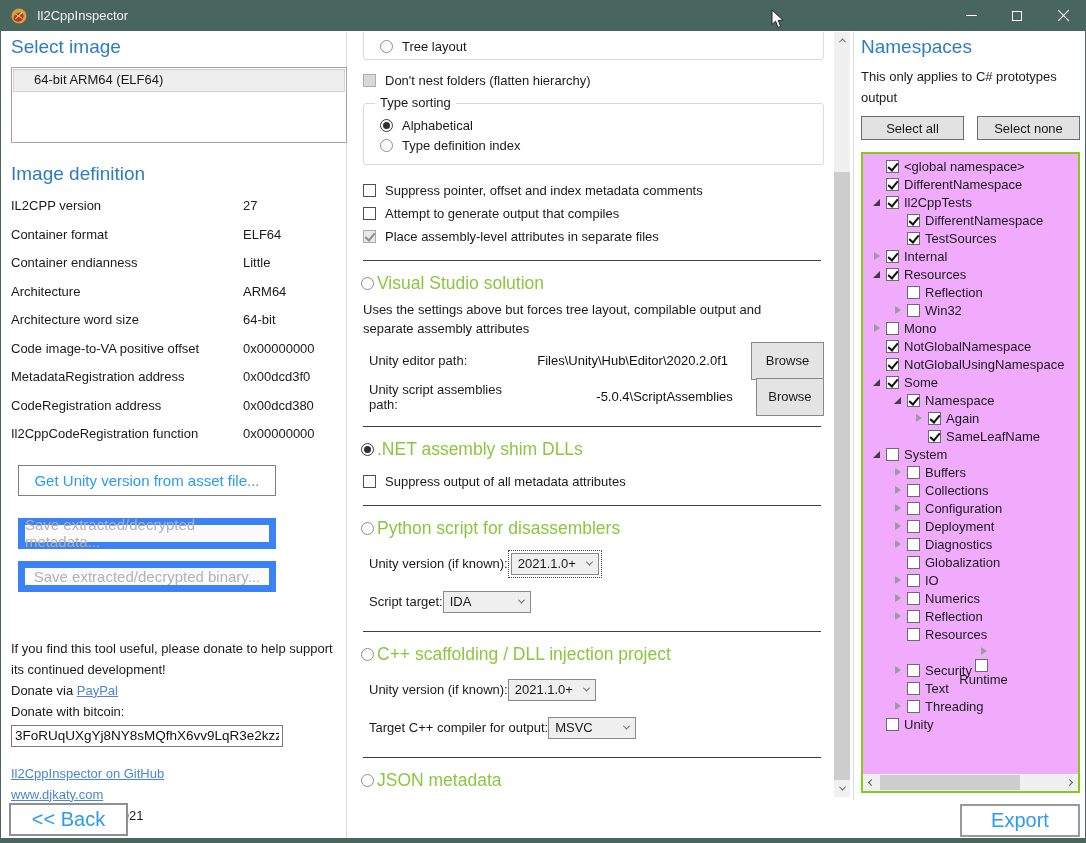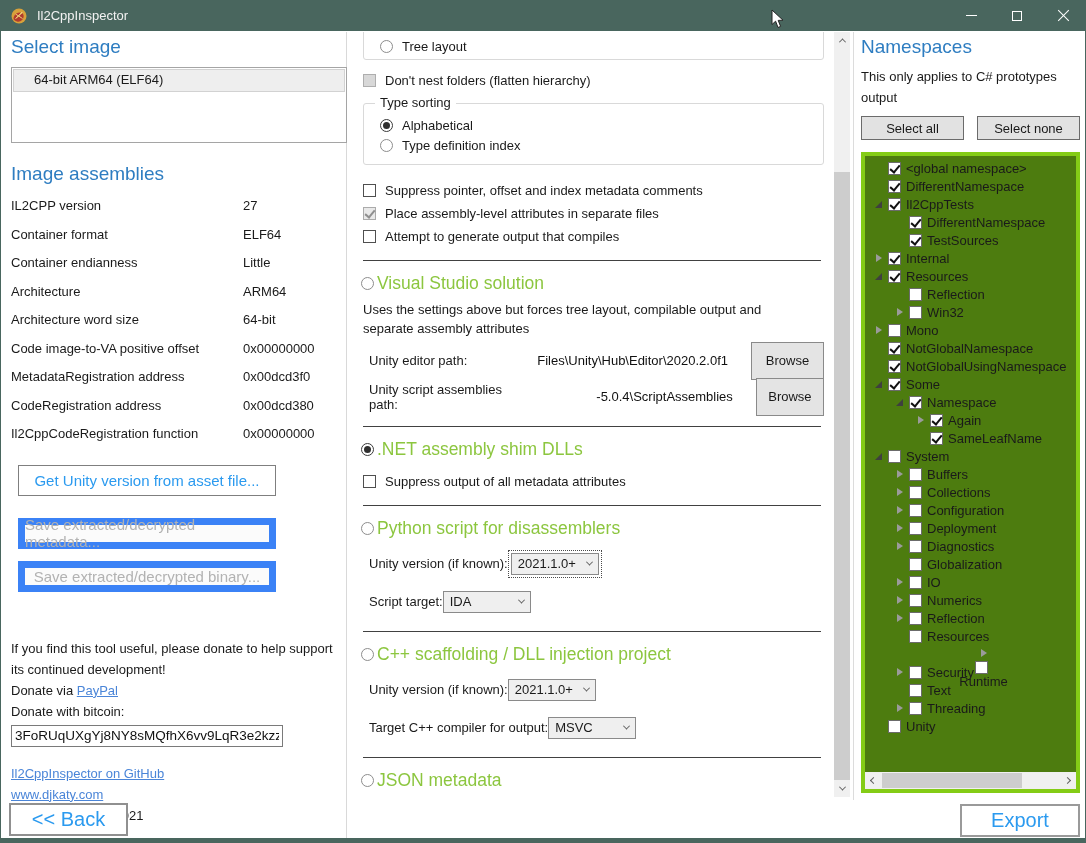--- a/index.html
+++ b/index.html
@@ -101,21 +101,21 @@
   .mid-scrollbar { position:absolute; left:833px; top:32px; width:16px; height:765px; background:#f0f0f0; }
   .sb-arrow { position:absolute; left:0; width:16px; height:17px; display:flex; align-items:center; justify-content:center; }
   .sb-up { top:0; } .sb-down { bottom:0; }
   .sb-thumb-v { position:absolute; left:0; top:140px; width:16px; height:608px; background:#cdcdcd; }
 
   
   .right-panel { position:absolute; left:860px; top:36px; width:219px; }
   .rp-subtitle { margin-top:8px; line-height:21px; }
   .rp-buttons { display:flex; gap:13px; margin-top:8px; }
   .rp-buttons .btn-std { flex:1; height:24px; background:#e2e2e2; border-color:#6b6b6b; }
-  .tree-box { position:relative; margin-top:12px; height:641px; border:4px solid #84cc16; background:#4d7c0f;
+  .tree-box { position:relative; margin-top:12px; height:641px; border:2px solid #84cc16; background:#f0abfc;
     overflow:hidden; padding-top:3px; }
   .tree-row { display:flex; align-items:center; height:18px; white-space:nowrap; }
   .expander { width:17px; height:16px; flex:none; display:flex; align-items:center; justify-content:center; }
   .exp-expanded::before { content:""; width:0; height:0; border-left:7px solid transparent; border-bottom:7px solid #3f3f3f; }
   .exp-collapsed::before { content:""; width:0; height:0; border-left:6px solid #9b9b9b; border-top:4px solid transparent; border-bottom:4px solid transparent; }
   .tree-cb { width:13px; height:13px; border:1px solid #6b6b6b; background:#fff; position:relative; flex:none; margin:0 5px 0 1px; }
   .tree-cb.checked::before { content:""; position:absolute; left:1px; top:2px; width:8px; height:4px;
     border-left:2px solid #111; border-bottom:2px solid #111; transform:rotate(-50deg); }
   .tree-hscroll { position:absolute; left:0; right:0; bottom:0; height:17px; background:#f0f0f0; }
   .hs-arrow { position:absolute; top:0; width:17px; height:17px; display:flex; align-items:center; justify-content:center; }
@@ -156,21 +156,21 @@
   <div class="left-panel">
     <h1 class="h-blue">Select image</h1>
 
     <div class="listbox">
 
     <div class="lb-item">
           <span>64-bit ARM64 (ELF64)</span>
         </div>
       </div>
 
-    <h1 class="h-blue h2-space">Image assemblies</h1>
+    <h1 class="h-blue h2-space">Image definition</h1>
 
     <div class="info-table">
 
     <div class="info-row">
           <span class="info-label">IL2CPP version</span>
           <span class="info-value">27</span>
         </div>
         <div class="info-row">
           <span class="info-label">Container format</span>
           <span class="info-value">ELF64</span>
@@ -252,26 +252,26 @@
         <span class="radio"></span>
         <span>Type definition index</span>
       </div>
     </div>
 
     <div class="check-row" style="margin-top:18px;">
       <span class="cbx"></span>
       <span>Suppress pointer, offset and index metadata comments</span>
     </div>
     <div class="check-row" style="margin-top:8px;">
+      <span class="cbx"></span>
+      <span>Attempt to generate output that compiles</span>
+    </div>
+    <div class="check-row" style="margin-top:8px;">
       <span class="cbx dis-checked"></span>
       <span>Place assembly-level attributes in separate files</span>
-    </div>
-    <div class="check-row" style="margin-top:8px;">
-      <span class="cbx"></span>
-      <span>Attempt to generate output that compiles</span>
     </div>
 
     <div class="section-sep"></div>
 
     <div class="section-head">
       <span class="radio"></span>
       <h2>Visual Studio solution</h2>
     </div>
     <div class="section-desc">Uses the settings above but forces tree layout, compilable output and separate assembly attributes</div>
     <div class="field-row">

